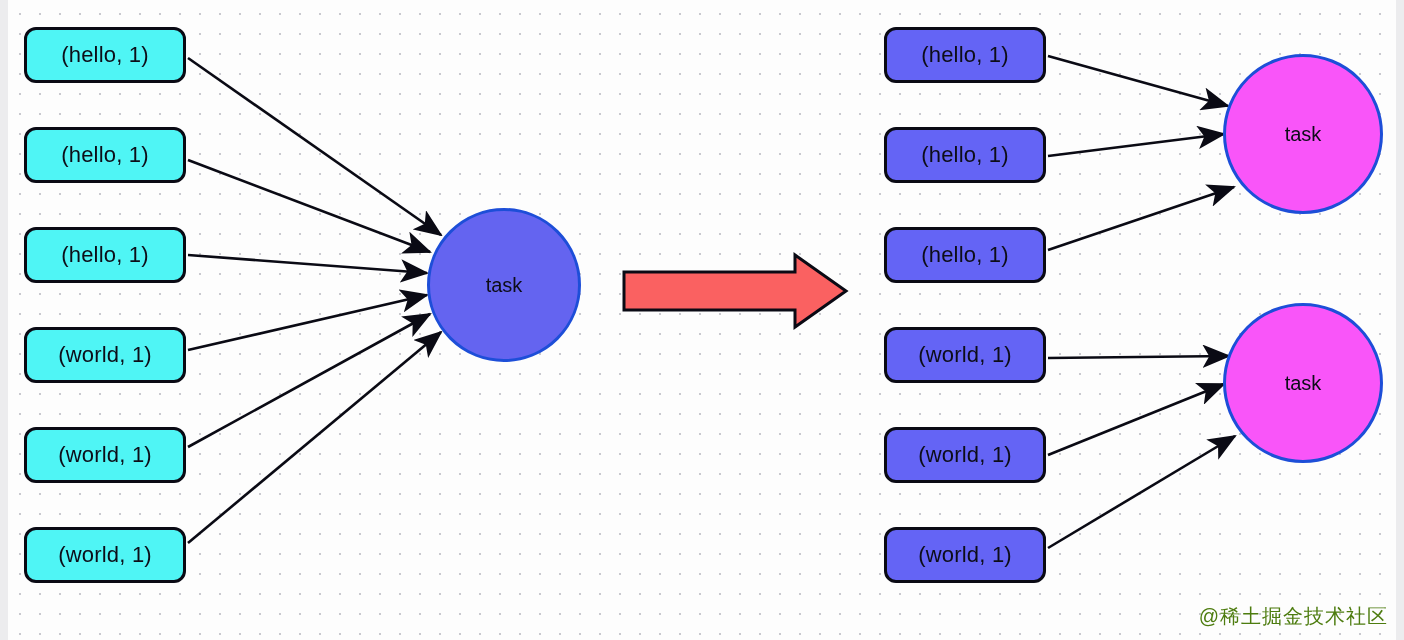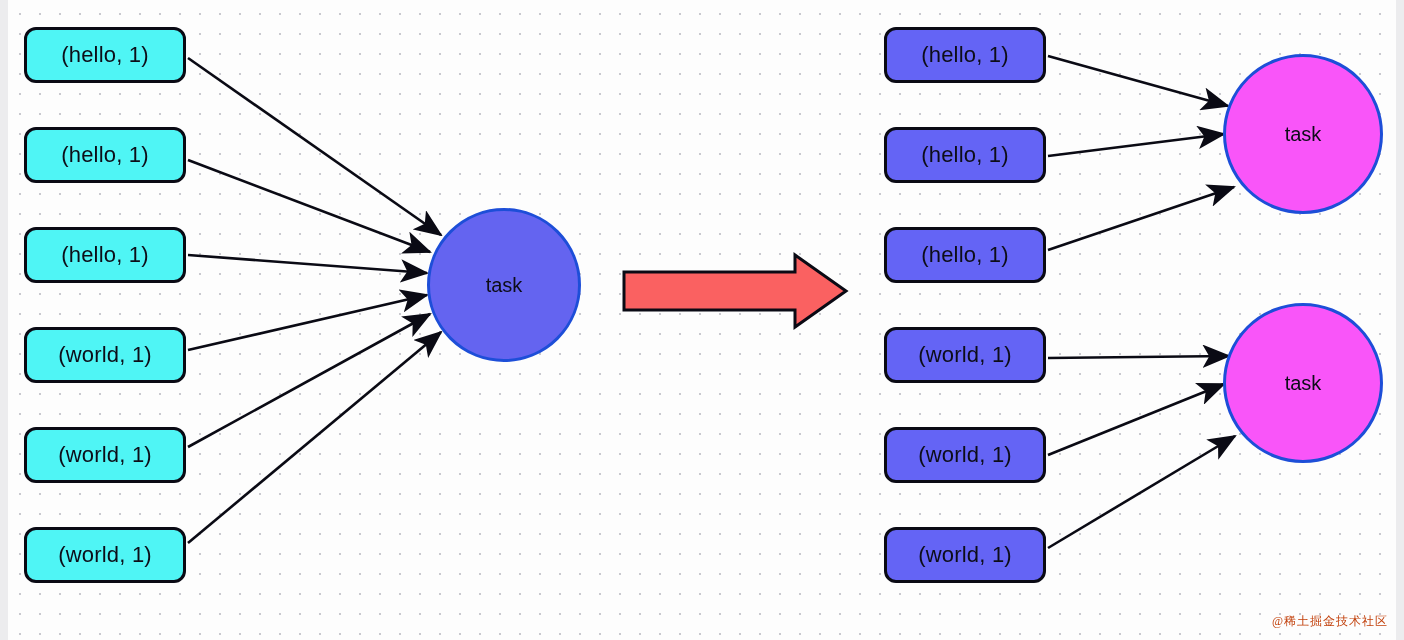--- a/index.html
+++ b/index.html
@@ -82,26 +82,25 @@
     width: 1404px;
     height: 640px;
     pointer-events: none;
     overflow: visible;
   }
 
   .watermark {
     position: absolute;
     right: 16px;
     bottom: 10px;
-    font-size: 12px;
-    color: #c2410c;
+    font-size: 20px;
+    color: #4d7c0f;
     letter-spacing: 1px;
     user-select: none;
     white-space: nowrap;
-    font-family: Liberation Serif, serif;
   }
 </style>
 </head>
 <body>
 
 <div id="stage">
 
   <div id="canvas"></div>
   <div id="edge-left"></div>
   <div id="edge-right"></div>

